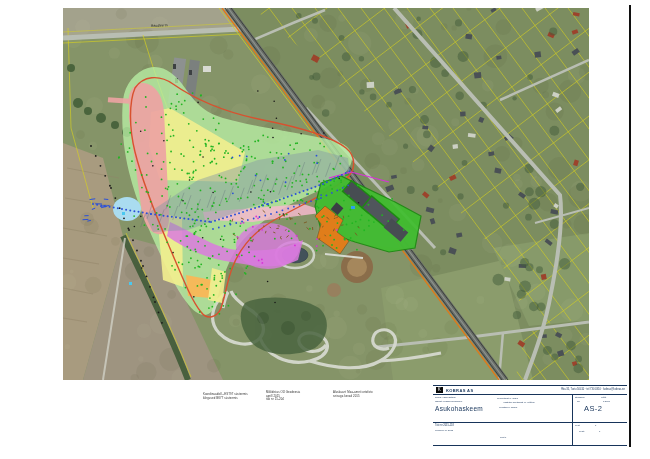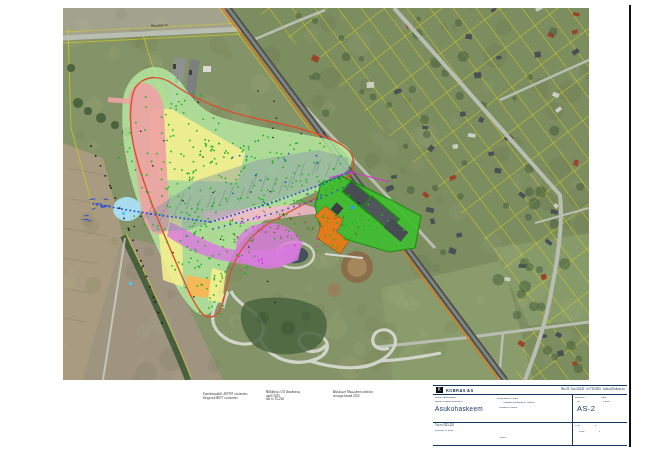--- a/index.html
+++ b/index.html
@@ -1142,21 +1142,21 @@
     <div class="t title-big" style="left:2px;top:22px;">Asukohaskeem</div>
 
     <div class="t f24" style="left:64px;top:13.5px;">Projektijuht  U. Nigul</div>
     <div class="t f24" style="left:70px;top:18px;">Vastutav spetsialist  M. Mõttus</div>
     <div class="t f24" style="left:66px;top:22.5px;">Koostas  T. Tamm</div>
 
     <div class="t f23" style="left:142px;top:13px;">Staadium</div>
     <div class="t f23" style="left:168px;top:13px;">Mõõt</div>
     <div class="t f23" style="left:170px;top:17px;">1:2000</div>
     <div class="t f23" style="left:144px;top:17px;">PP</div>
-    <div class="t sheet-big" style="left:144px;top:21px;">AS-2</div>
+    <div class="t sheet-big" style="left:151px;top:21px;">AS-2</div>
 
     <div class="t f26" style="left:2px;top:41px;">Töö nr 2015-118</div>
     <div class="t f23" style="left:2px;top:46px;">Kuupäev 04.2015</div>
     <div class="t f23" style="left:67px;top:53px;">Leht 1</div>
 
     <div class="t f24" style="left:142px;top:41px;">Leht</div>
     <div class="t f24" style="left:162px;top:41px;">1</div>
     <div class="t f24" style="left:146px;top:47px;">Lehti</div>
     <div class="t f24" style="left:166px;top:47px;">1</div>
   </div>

